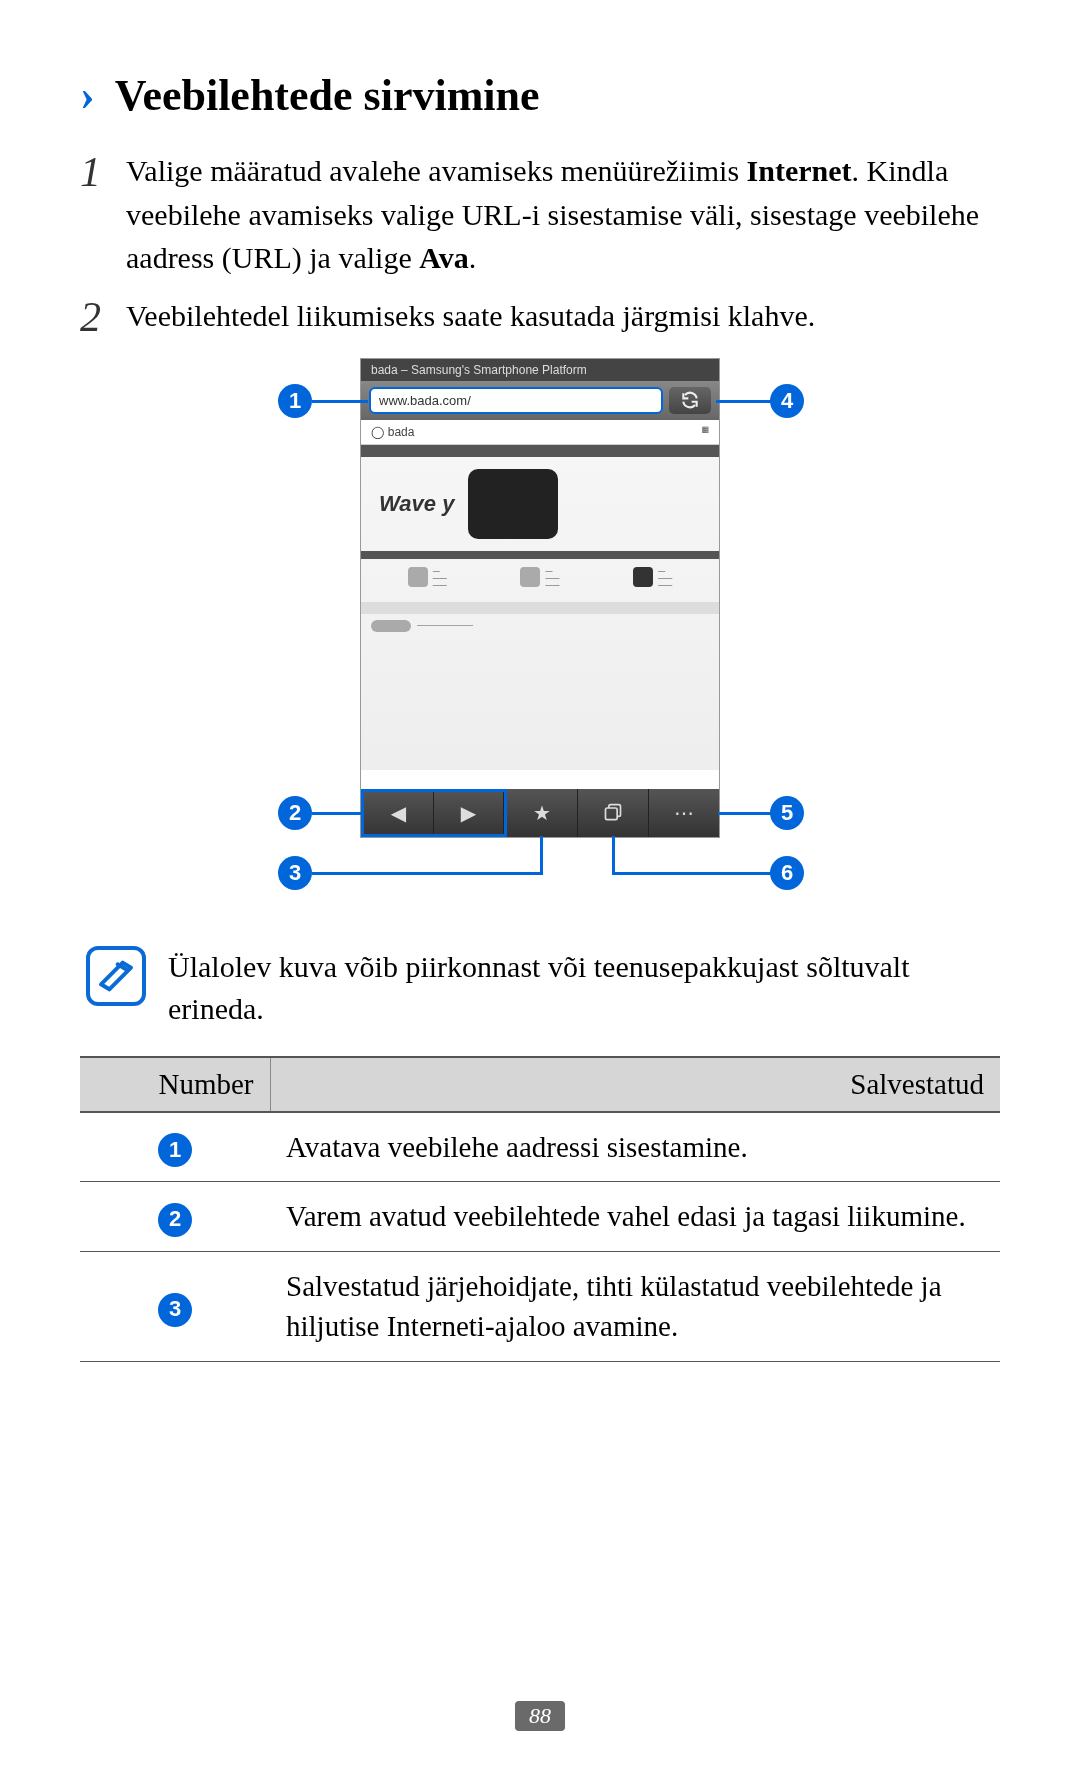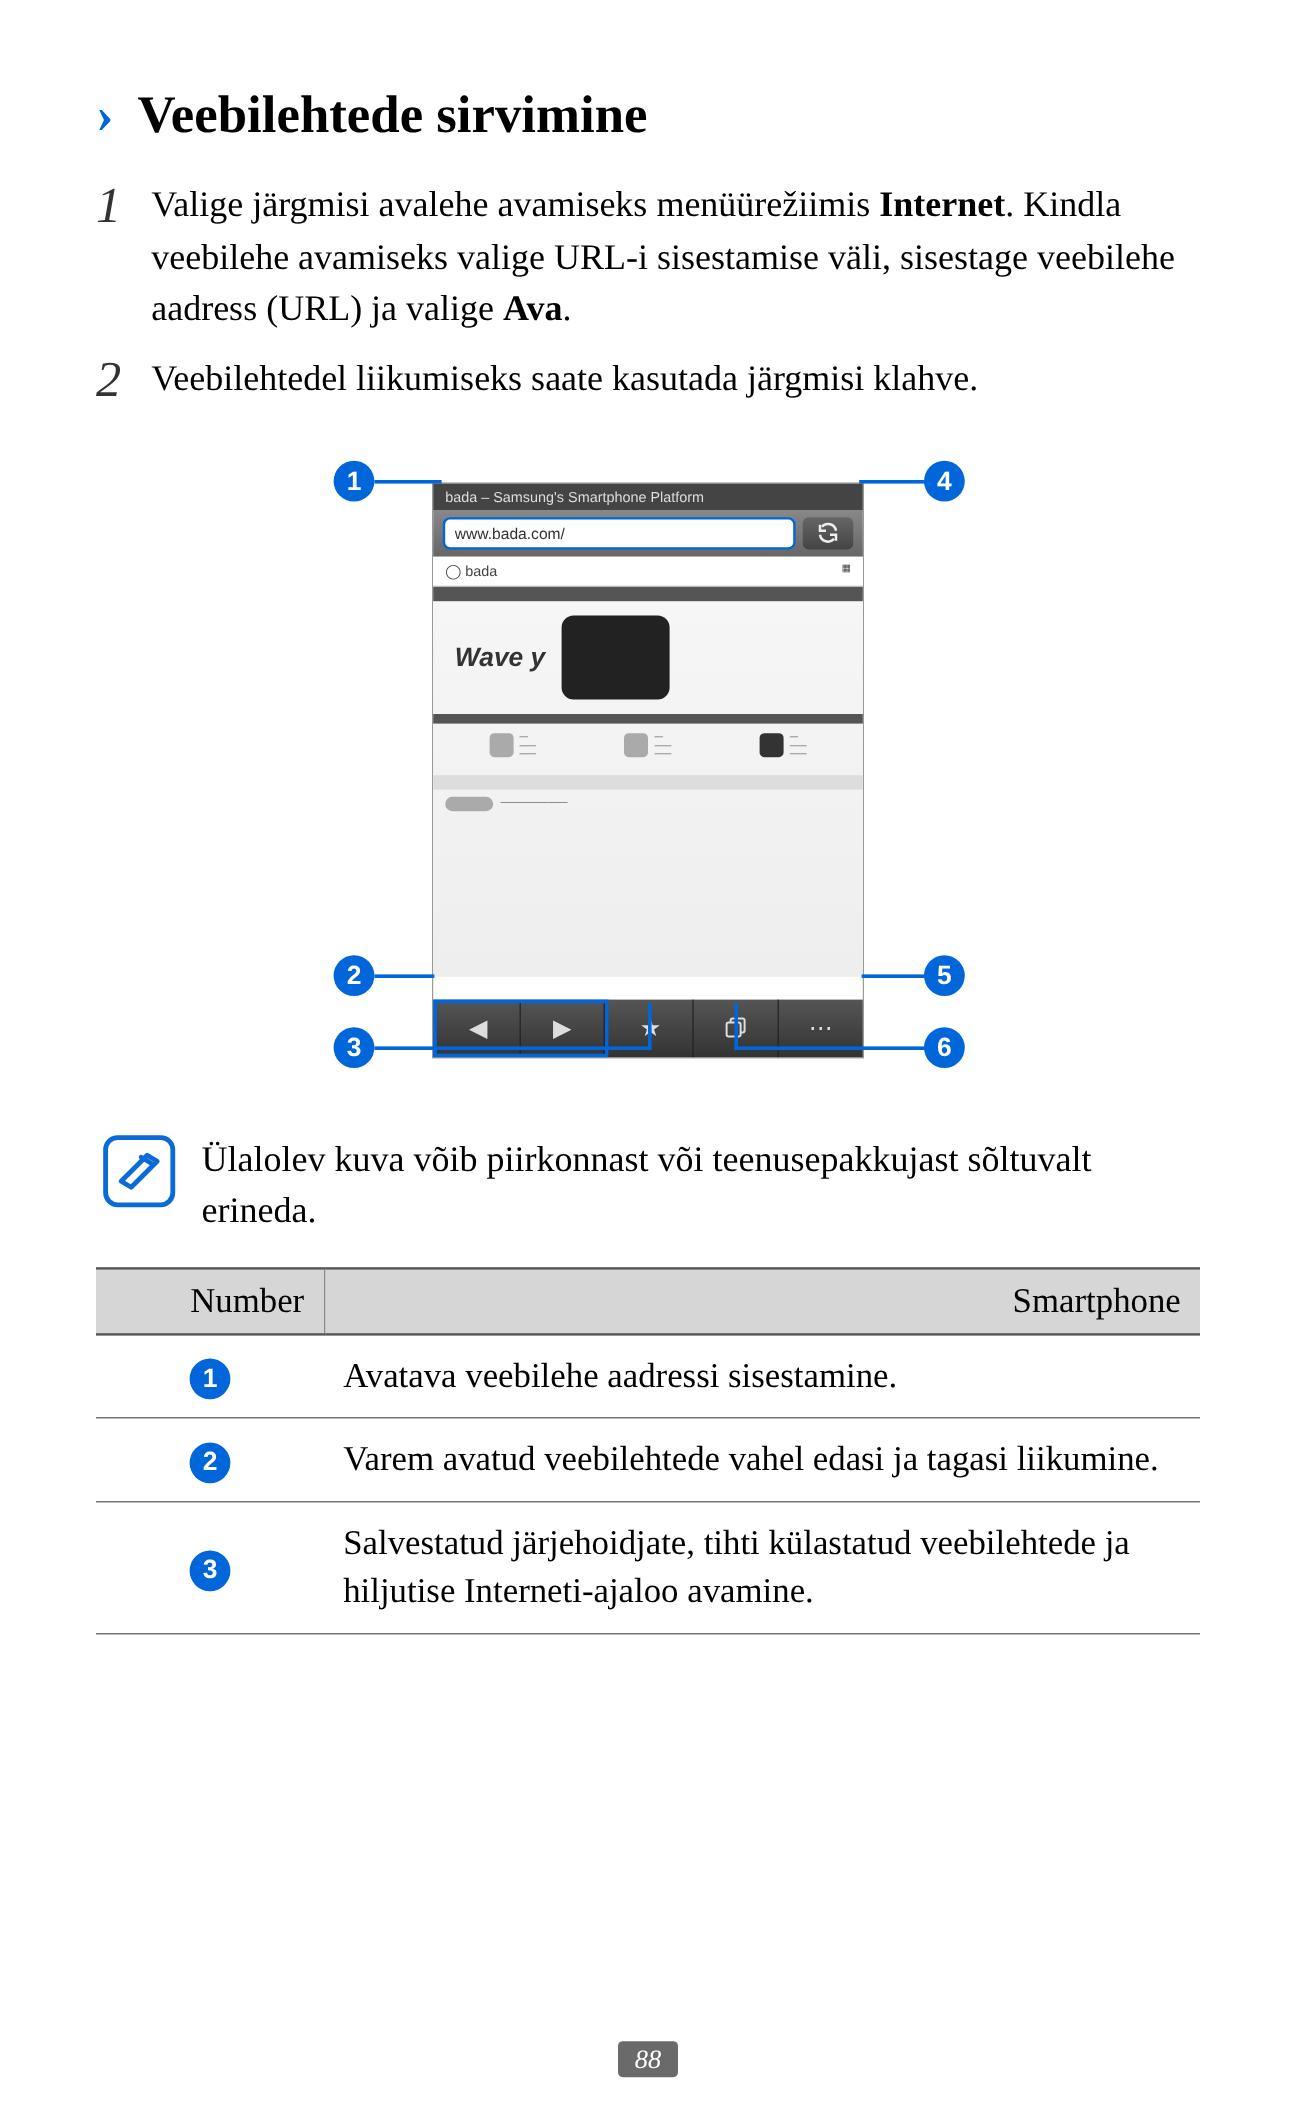--- a/index.html
+++ b/index.html
@@ -61,21 +61,20 @@
     height: 560px;
   }
   .phone-screen {
     position: absolute;
     left: 120px;
     top: 0;
     width: 360px;
     height: 480px;
     border: 1px solid #999;
     background: #fff;
-    margin-top: 44px;
   }
   .phone-title {
     background: #444;
     color: #ddd;
     font-size: 12px;
     font-family: Arial, sans-serif;
     padding: 4px 10px;
   }
   .url-row {
     background: linear-gradient(#888,#666);
@@ -278,21 +277,21 @@
 <div class="page">
 
   <div class="section-heading">
     <span class="chevron">›</span>
     <span class="heading-text">Veebilehtede sirvimine</span>
   </div>
 
   <div class="step">
     <div class="step-num">1</div>
     <div class="step-body">
-      <span>Valige järgmisi avalehe avamiseks menüürežiimis </span><span class="bold">Internet</span><span>. Kindla veebilehe avamiseks valige URL-i sisestamise väli, sisestage veebilehe aadress (URL) ja valige </span><span class="bold">Ava</span><span>.</span>
+      <span>Valige määratud avalehe avamiseks menüürežiimis </span><span class="bold">Internet</span><span>. Kindla veebilehe avamiseks valige URL-i sisestamise väli, sisestage veebilehe aadress (URL) ja valige </span><span class="bold">Ava</span><span>.</span>
     </div>
   </div>
 
   <div class="step">
     <div class="step-num">2</div>
     <div class="step-body">Veebilehtedel liikumiseks saate kasutada järgmisi klahve.</div>
   </div>
 
   <div class="figure-wrap">
     <div class="figure">
@@ -393,21 +392,21 @@
         <path d="M13 5l5 3"></path>
       </svg>
     </div>
     <div class="note-text">Ülalolev kuva võib piirkonnast või teenusepakkujast sõltuvalt erineda.</div>
   </div>
 
   <table class="funcs">
     <thead>
       <tr>
         <th>Number</th>
-        <th>Smartphone</th>
+        <th>Salvestatud</th>
       </tr>
     </thead>
     <tbody>
       <tr>
         <td><span class="numbubble">1</span></td>
         <td>Avatava veebilehe aadressi sisestamine.</td>
       </tr>
       <tr>
         <td><span class="numbubble">2</span></td>
         <td>Varem avatud veebilehtede vahel edasi ja tagasi liikumine.</td>

